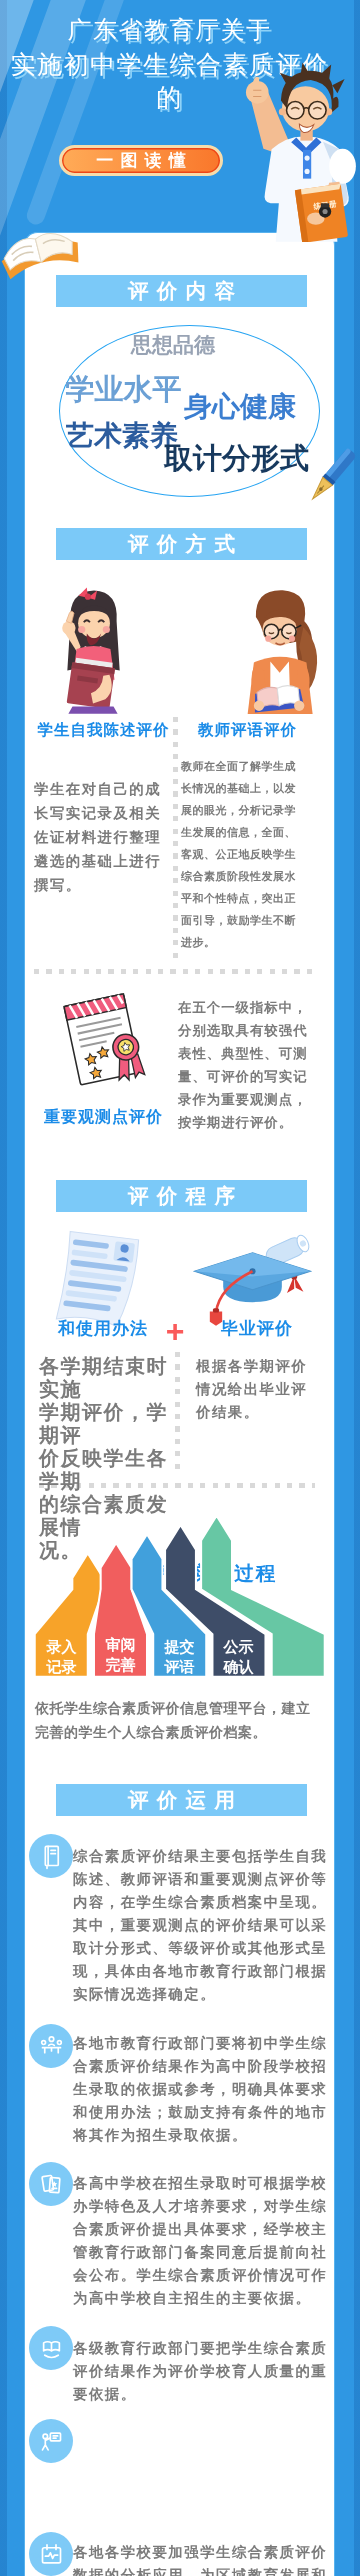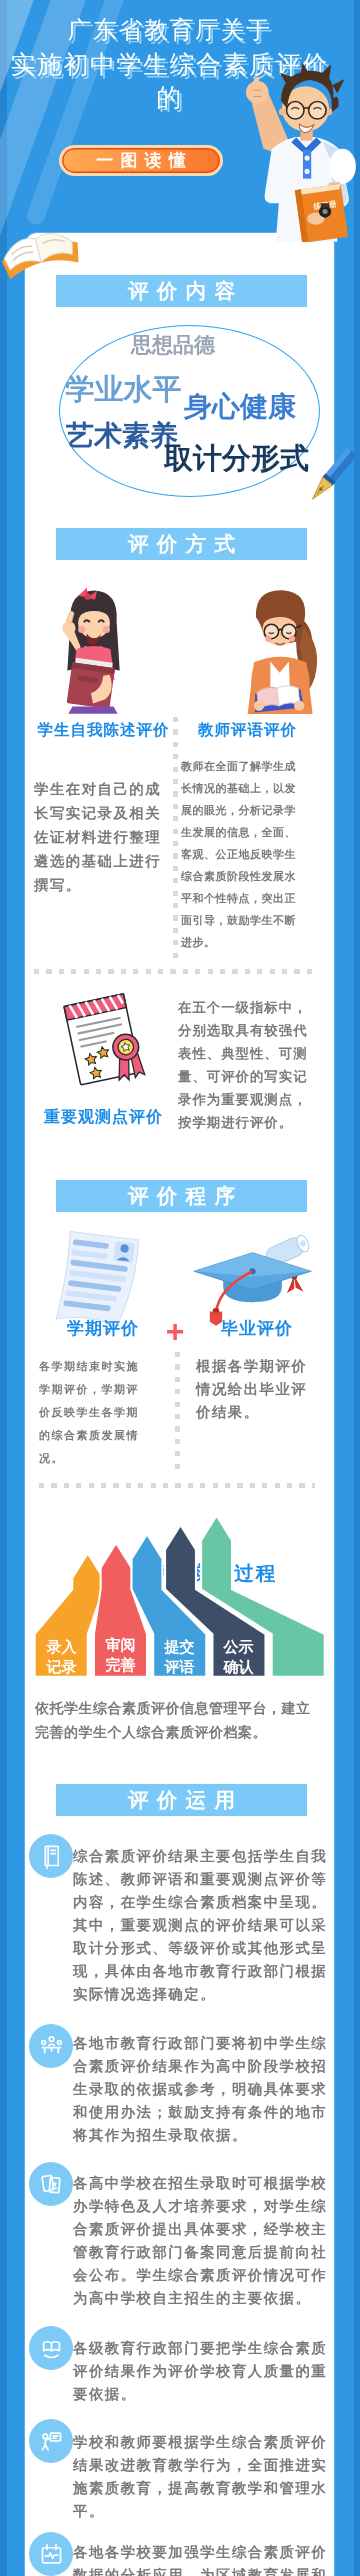--- a/index.html
+++ b/index.html
@@ -256,25 +256,25 @@
     <circle cx="208" cy="98" r="6" fill="#b02a25"></circle>
     <path d="M70,92 L70,118 Q70,148 127,148 Q184,148 184,118 L184,92 Z" fill="#4a9ad6"></path>
     <path d="M127,52 L240,88 L127,124 L14,88 Z" fill="#5aa7e0" stroke="#4a94cc" stroke-width="2"></path>
     <path d="M127,52 L240,88 L127,98 L14,88 Z" fill="#74b9ec"></path>
     <circle cx="127" cy="88" r="6" fill="#2f6fa8"></circle>
     <path d="M127,88 Q62,120 56,168" stroke="#e8473f" stroke-width="5" fill="none"></path>
     <path d="M44,166 h24 v20 l-12,8 l-12,-8 Z" fill="#e8473f"></path>
     <rect x="50" y="160" width="12" height="8" rx="3" fill="#b02a25"></rect>
   </svg>
 
-  <div class="abs colhead" style="left:41px;top:1317px;width:124px;font-size:17px;">学期评价</div>
+  <div class="abs colhead" style="left:41px;top:1317px;width:124px;font-size:17px;">和使用办法</div>
   <div class="abs plus" style="left:157px;top:1315px;width:36px;text-align:center;">+</div>
   <div class="abs colhead" style="left:195px;top:1317px;width:124px;font-size:17px;">毕业评价</div>
 
-  <div class="abs para" style="left:39px;top:1355px;width:133px;font-size:11px;line-height:23px;letter-spacing:1.5px;">各学期结束时实施
+  <div class="abs para" style="left:39px;top:1355px;width:133px;font-size:20px;line-height:23px;letter-spacing:1.5px;">各学期结束时实施
 学期评价，学期评
 价反映学生各学期
 的综合素质发展情
 况。</div>
   <div class="abs para" style="left:196px;top:1355px;width:118px;font-size:14.4px;line-height:23px;letter-spacing:1.5px;font-family:Liberation Serif, serif;">根据各学期评价
 情况给出毕业评
 价结果。</div>
 
   <div class="abs vdash" style="left:175px;top:1352px;height:124px;"></div>
   <div class="abs hdash" style="left:39px;top:1483px;width:276px;"></div>
@@ -363,24 +363,20 @@
 要依据。</div>
 
   <div class="abs item-icon" style="left:29px;top:2419px;">
     <svg width="27" height="27" viewBox="0 0 48 48" fill="none" stroke="#fff" stroke-width="3" stroke-linecap="round" stroke-linejoin="round">
       <rect x="22" y="9" width="18" height="14" rx="1.5"></rect>
         <path d="M27 14 h8 M27 18 h5"></path>
       <circle cx="13" cy="15" r="4"></circle>
         <path d="M13 19 v11 M13 22 l8,-4 M13 30 l-5,9 M13 30 l5,9"></path>
     </svg>
   </div>
-  <div class="abs para" style="left:73px;top:2431px;width:258px;font-size:14.4px;line-height:23px;letter-spacing:1.5px;">学校和教师要根据学生综合素质评价
-结果改进教育教学行为，全面推进实
-施素质教育，提高教育教学和管理水
-平。</div>
 
   <div class="abs item-icon" style="left:29px;top:2532px;">
     <svg width="27" height="27" viewBox="0 0 48 48" fill="none" stroke="#fff" stroke-width="3" stroke-linecap="round" stroke-linejoin="round">
       <rect x="8" y="12" width="32" height="27" rx="3"></rect>
         <path d="M16 7 v8 M32 7 v8"></path>
       <path d="M13 27 h6 l3,-6 4,10 3,-6 h6"></path>
     </svg>
   </div>
   <div class="abs para" style="left:73px;top:2541px;width:258px;font-size:14.4px;line-height:23px;letter-spacing:1.5px;">各地各学校要加强学生综合素质评价
 数据的分析应用，为区域教育发展和

